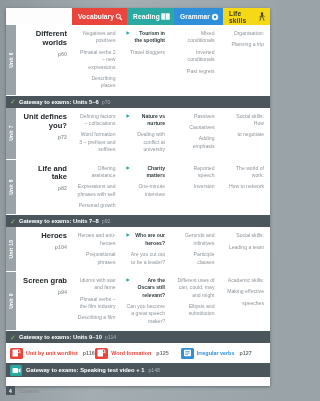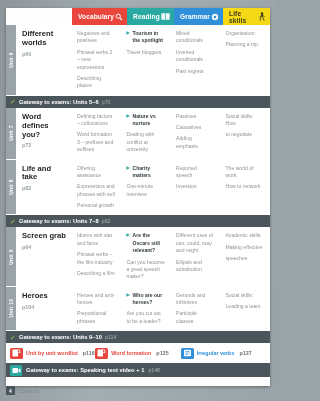--- a/index.html
+++ b/index.html
@@ -50,20 +50,21 @@
     font-size: 7px; line-height: 1;
     flex: none;
   }
   
   .body { position: absolute; left: 0; top: 25px; width: 264px; }
   .row {
     display: flex;
     min-height: 40px;
     background: #ffffff;
     border-bottom: 1px solid #ffffff;
+    text-align: right;
   }
   .spine {
     width: 10px; flex: none;
     background: #9aa3a8;
     color: #ffffff;
     font-size: 5px;
     font-weight: bold;
     display: flex; align-items: center; justify-content: center;
     letter-spacing: .3px;
   }
@@ -253,21 +254,21 @@
       <span class="tick">✓</span>
       <span class="lbl">Gateway to exams: Units 5–6</span>
       <span class="pg">p70</span>
     </div>
 
     <div class="row">
       <div class="spine spine-7">
         <span>Unit 7</span>
       </div>
       <div class="unit-title">
-        <div class="t">Word defines you?</div>
+        <div class="t">Unit defines you?</div>
         <div class="p">p72</div>
       </div>
       <div class="cell vocab">
         <p>Defining factors – collocations</p>
         <p>Word formation 3 – prefixes and suffixes</p>
       </div>
       <div class="cell read">
         <p class="lead">Nature vs nurture</p>
         <p>Dealing with conflict at university</p>
       </div>
@@ -309,20 +310,46 @@
       </div>
     </div>
 
     <div class="gw">
       <span class="tick">✓</span>
       <span class="lbl">Gateway to exams: Units 7–8</span>
       <span class="pg">p92</span>
     </div>
 
     <div class="row">
+      <div class="spine spine-10">
+        <span>Unit 10</span>
+      </div>
+      <div class="unit-title">
+        <div class="t">Heroes</div>
+        <div class="p">p104</div>
+      </div>
+      <div class="cell vocab">
+        <p>Heroes and anti-heroes</p>
+        <p>Prepositional phrases</p>
+      </div>
+      <div class="cell read">
+        <p class="lead">Who are our heroes?</p>
+        <p>Are you cut out to be a leader?</p>
+      </div>
+      <div class="cell gram">
+        <p>Gerunds and infinitives</p>
+        <p>Participle clauses</p>
+      </div>
+      <div class="cell life">
+        <p>Social skills:</p>
+        <p>Leading a team</p>
+      </div>
+    </div>
+
+    <div class="row">
       <div class="spine spine-9">
         <span>Unit 9</span>
       </div>
       <div class="unit-title">
         <div class="t">Screen grab</div>
         <div class="p">p94</div>
       </div>
       <div class="cell vocab">
         <p>Idioms with star and fame</p>
         <p>Phrasal verbs – the film industry</p>
@@ -333,46 +360,20 @@
         <p>Can you become a great speech maker?</p>
       </div>
       <div class="cell gram">
         <p>Different uses of can, could, may and might</p>
         <p>Ellipsis and substitution</p>
       </div>
       <div class="cell life">
         <p>Academic skills:</p>
         <p>Making effective</p>
         <p>speeches</p>
-      </div>
-    </div>
-
-    <div class="row">
-      <div class="spine spine-10">
-        <span>Unit 10</span>
-      </div>
-      <div class="unit-title">
-        <div class="t">Heroes</div>
-        <div class="p">p104</div>
-      </div>
-      <div class="cell vocab">
-        <p>Heroes and anti-heroes</p>
-        <p>Prepositional phrases</p>
-      </div>
-      <div class="cell read">
-        <p class="lead">Who are our heroes?</p>
-        <p>Are you cut out to be a leader?</p>
-      </div>
-      <div class="cell gram">
-        <p>Gerunds and infinitives</p>
-        <p>Participle clauses</p>
-      </div>
-      <div class="cell life">
-        <p>Social skills:</p>
-        <p>Leading a team</p>
       </div>
     </div>
 
     <div class="gw">
       <span class="tick">✓</span>
       <span class="lbl">Gateway to exams: Units 9–10</span>
       <span class="pg">p114</span>
     </div>
 
     <div class="res">

